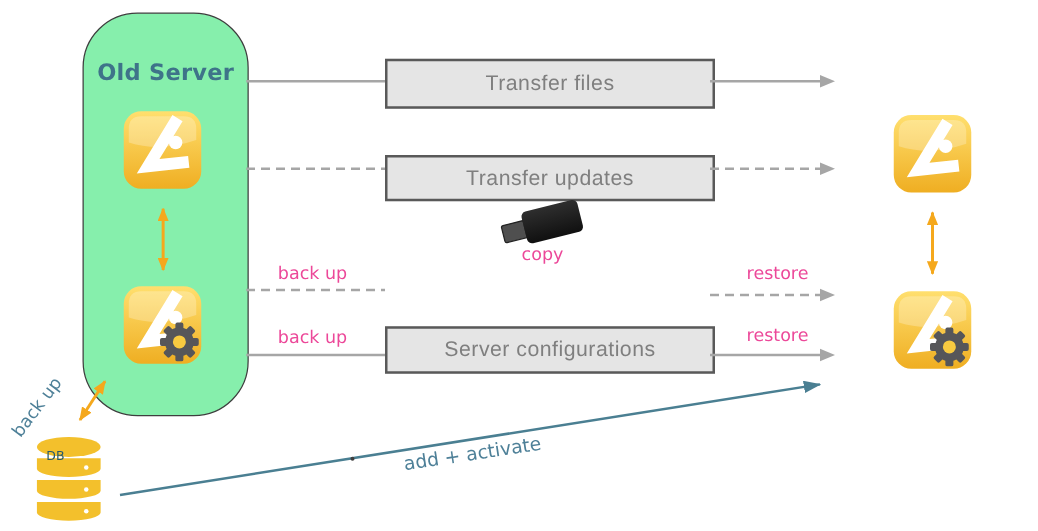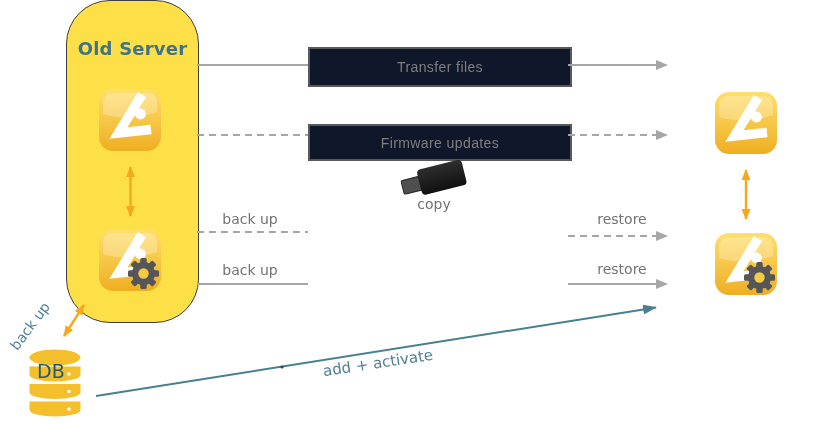--- a/index.html
+++ b/index.html
@@ -1,52 +1,52 @@
 <!DOCTYPE html>
 <html><head>
 <meta charset="utf-8">
 <style>
   html,body{margin:0;padding:0;background:#fff;}
   #canvas{position:relative;width:830px;height:425px;background:#fff;overflow:hidden;
           font-family:"DejaVu Sans",sans-serif;}
 
   
-  .server-box{position:absolute;top:0;width:131px;height:321px;background:#fde047;
+  .server-box{position:absolute;top:10px;width:131px;height:321px;background:#86efac;
               border:1.4px solid #3e3e3e;border-radius:44px;}
   .server-title{position:absolute;top:37px;left:0;width:100%;text-align:center;
                 font-weight:bold;font-size:18px;color:#3E7389;letter-spacing:.2px;}
   .app-icon{position:absolute;width:64px;height:64px;}
 
   
-  .mbox{position:absolute;left:308px;width:260px;background:#0f172a;border:2px solid #595959;
+  .mbox{position:absolute;left:308px;width:260px;background:#e5e5e5;border:2px solid #595959;
         display:flex;align-items:center;justify-content:center;
-        font-family:"Liberation Sans",sans-serif;font-size:14px;letter-spacing:.4px;color:#7F7F7F;}
+        font-family:"Liberation Sans",sans-serif;font-size:17px;letter-spacing:.4px;color:#7F7F7F;}
 
   
   .hline{position:absolute;height:2px;background:#A6A6A6;}
   .hdash{position:absolute;height:2px;
          background:repeating-linear-gradient(90deg,#A6A6A6 0 7px,transparent 7px 12px);}
   .ah{position:absolute;width:0;height:0;border-left:12px solid #A6A6A6;
       border-top:5px solid transparent;border-bottom:5px solid transparent;}
 
   
-  .tlabel{position:absolute;font-size:14px;color:#737373;transform:translateX(-50%);
+  .tlabel{position:absolute;font-size:14px;color:#ec4899;transform:translateX(-50%);
           white-space:nowrap;}
 
   
   .usb-wrap{position:absolute;left:401px;top:164px;width:68px;height:30px;
             display:flex;align-items:center;transform:rotate(-14deg);}
   .usb-plug{width:17px;height:13px;background:#4f4f4f;border:1px solid #222;
             border-radius:2px 0 0 2px;}
   .usb-body{width:46px;height:26px;background:linear-gradient(#2e2e2e,#101010);
             border-radius:4px;margin-left:-1px;}
 
   .rot-label{position:absolute;font-size:14px;color:#4E8098;white-space:nowrap;}
 
-  .db-label{position:absolute;left:37px;top:360px;font-size:19px;font-weight:500;color:#27596B;}
+  .db-label{position:absolute;left:37px;top:360px;font-size:10px;font-weight:500;color:#27596B;}
 
   .overlay{position:absolute;left:0;top:0;pointer-events:none;}
 </style>
 </head>
 <body>
 
 <div id="canvas">
 
   <div class="server-box" style="left:66px;">
     <div class="server-title">Old Server</div>
@@ -118,21 +118,24 @@
       <rect x="42.3" y="30" width="6.4" height="31" rx="1.5" transform="rotate(135 45.5 45.5)"></rect>
       <circle cx="45.5" cy="45.5" r="11.5"></circle>
       <circle cx="45.5" cy="45.5" r="5.2" fill="#F8CA40"></circle>
     </g>
   </svg>
 
   <div class="mbox" style="top:47px;height:36px;">
     <span>Transfer files</span>
   </div>
   <div class="mbox" style="top:124px;height:33px;">
-    <span>Firmware updates</span>
+    <span>Transfer updates</span>
+  </div>
+  <div class="mbox" style="top:261px;height:34px;">
+    <span>Server configurations</span>
   </div>
 
   <div class="hline" style="left:197px;top:64px;width:111px;"></div>
   <div class="hdash" style="left:197px;top:134px;width:111px;"></div>
   <div class="hdash" style="left:197px;top:231px;width:111px;"></div>
   <div class="hline" style="left:197px;top:283px;width:111px;"></div>
 
   <div class="hline" style="left:568px;top:64px;width:90px;"></div>
   <div class="ah" style="left:656px;top:60px;"></div>
 

